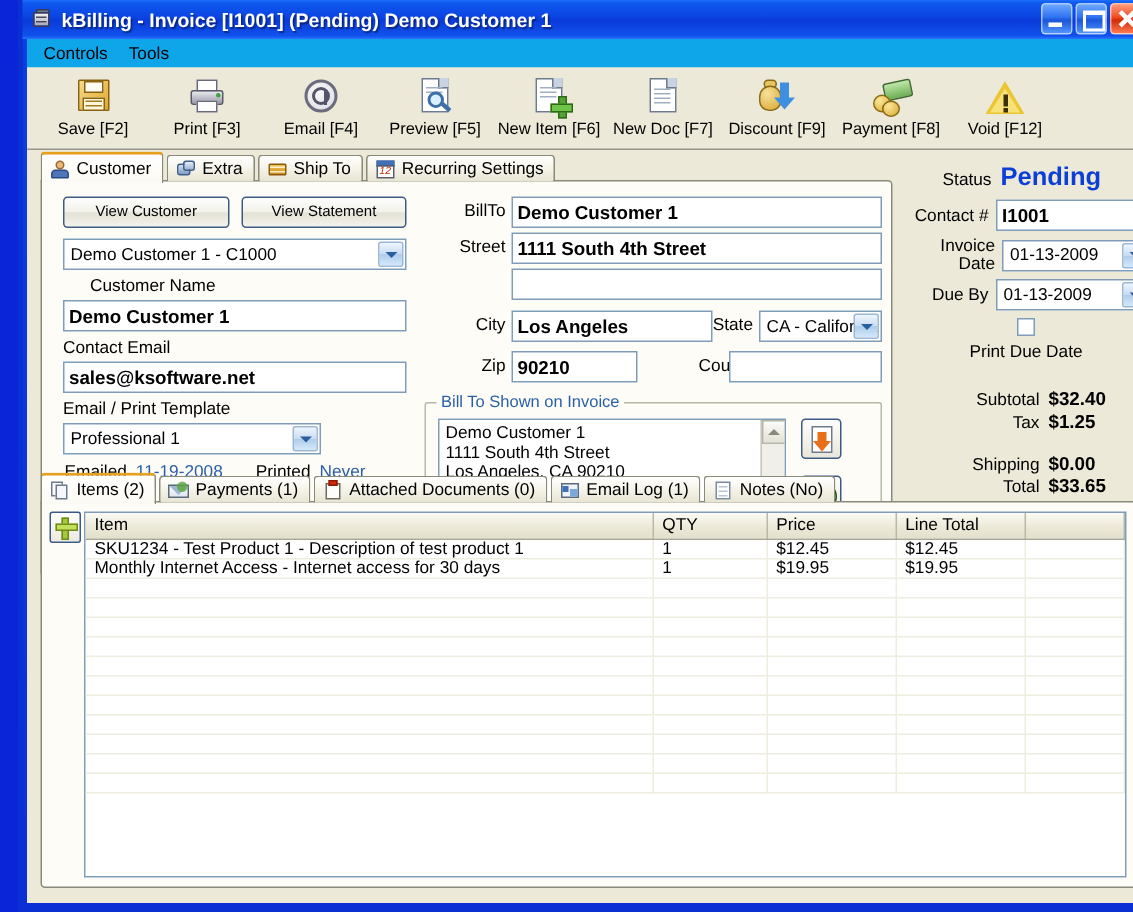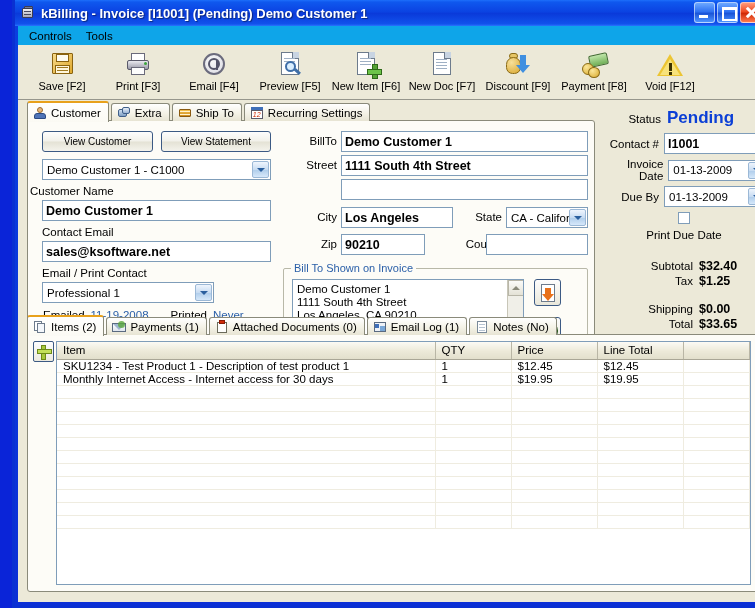--- a/index.html
+++ b/index.html
@@ -551,27 +551,27 @@
       <div id="custPanel">
 
         <div class="btn" style="position:absolute;left:14px;top:10px;width:111px;">View Customer</div>
         <div class="btn" style="position:absolute;left:133px;top:10px;width:110px;">View Statement</div>
 
         <div class="combo" style="position:absolute;left:14px;top:38px;width:229px;">
           <span>Demo Customer 1 - C1000</span>
           <span class="arrowbox"></span>
         </div>
 
-        <div class="lblS" style="position:absolute;left:2px;top:64px;">Customer Name</div>
+        <div class="lblS" style="position:absolute;left:32px;top:64px;">Customer Name</div>
         <div class="inp" style="position:absolute;left:14px;top:79px;width:229px;">Demo Customer 1</div>
 
         <div class="lblS" style="position:absolute;left:14px;top:105px;">Contact Email</div>
         <div class="inp" style="position:absolute;left:14px;top:120px;width:229px;">sales@ksoftware.net</div>
 
-        <div class="lblS" style="position:absolute;left:14px;top:146px;">Email / Print Contact</div>
+        <div class="lblS" style="position:absolute;left:14px;top:146px;">Email / Print Template</div>
         <div class="combo" style="position:absolute;left:14px;top:161px;width:172px;">
           <span>Professional 1</span>
           <span class="arrowbox"></span>
         </div>
 
         <div style="position:absolute;left:15px;top:188px;display:flex;align-items:center;gap:6px;font-size:11.5px;">
           <span>Emailed</span>
           <span class="link">11-19-2008</span>
           <span style="width:10px"></span>
           <span>Printed</span>
@@ -580,21 +580,21 @@
 
         <div class="lblS" style="position:absolute;left:262px;top:14px;width:47px;text-align:right;">BillTo</div>
         <div class="inp" style="position:absolute;left:313px;top:10px;width:247px;">Demo Customer 1</div>
 
         <div class="lblS" style="position:absolute;left:262px;top:38px;width:47px;text-align:right;">Street</div>
         <div class="inp" style="position:absolute;left:313px;top:34px;width:247px;">1111 South 4th Street</div>
 
         <div class="inp" style="position:absolute;left:313px;top:58px;width:247px;"></div>
 
         <div class="lblS" style="position:absolute;left:262px;top:90px;width:47px;text-align:right;">City</div>
-        <div class="inp" style="position:absolute;left:313px;top:86px;width:112px;">Los Angeles</div>
+        <div class="inp" style="position:absolute;left:313px;top:86px;width:134px;">Los Angeles</div>
 
         <div class="lblS" style="position:absolute;left:440px;top:90px;width:34px;text-align:right;">State</div>
         <div class="combo" style="position:absolute;left:478px;top:86px;width:82px;">
           <span>CA - California</span>
           <span class="arrowbox"></span>
         </div>
 
         <div class="lblS" style="position:absolute;left:262px;top:117px;width:47px;text-align:right;">Zip</div>
         <div class="inp" style="position:absolute;left:313px;top:113px;width:84px;">90210</div>
 

